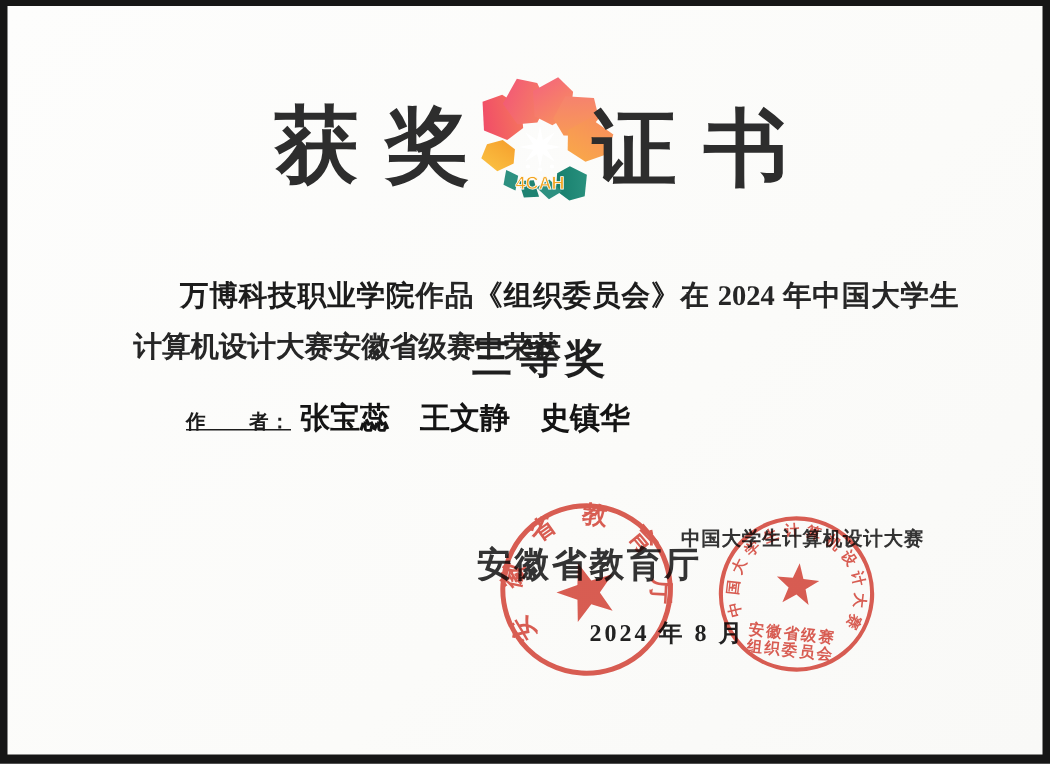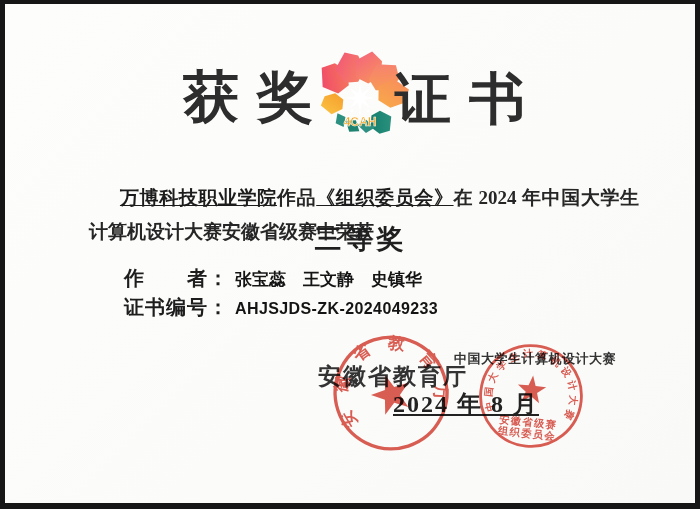--- a/index.html
+++ b/index.html
@@ -23,54 +23,54 @@
     white-space:nowrap;
   }
   #title-left{left:178px;top:56px;}
   #title-right{left:390px;top:58px;}
   .flower{position:absolute;left:299px;top:43px;}
   .body-par{
     position:absolute;left:84px;top:158px;width:550px;
     font-size:19px;line-height:34px;color:#222;
     text-indent:31px;text-align:justify;
   }
-  .seg-bold{font-family:"Liberation Sans", sans-serif;font-weight:700;color:#1c1c1c;text-decoration:underline;}
+  .seg-bold{font-family:"Liberation Sans", sans-serif;font-weight:700;color:#1c1c1c;}
   .seg-kai{font-family:"Liberation Serif", serif;font-weight:700;color:#262626;}
   .award{
     position:absolute;left:0;top:217px;width:100%;
     text-align:center;padding-left:22px;box-sizing:border-box;
     font-family:"Liberation Sans", sans-serif;
     font-weight:700;font-size:27px;letter-spacing:4px;color:#1f1f1f;
   }
   .fields{position:absolute;left:119px;top:261px;}
   .field-row{height:20px;margin-bottom:9px;white-space:nowrap;}
   .field-label{
     font-family:"Liberation Serif", serif;font-weight:600;
-    font-size:20px;letter-spacing:1px;color:#1d1d1d;
+    font-size:13px;letter-spacing:1px;color:#1d1d1d;text-decoration:underline;
   }
   .field-value{
     font-family:"Liberation Sans", sans-serif;font-weight:700;
-    font-size:17px;color:#141414;margin-left:6px;
+    font-size:20px;color:#141414;margin-left:6px;
   }
   .field-value.mono{font-size:16px;letter-spacing:0.4px;}
   .issuer-left{
     position:absolute;left:313px;top:357px;
     font-size:23px;font-weight:600;letter-spacing:2px;color:#333;
     white-space:nowrap;z-index:2;
   }
   .issuer-right{
     position:absolute;left:447px;top:346px;width:166px;
     text-align:center;color:#333;z-index:2;
   }
   .issuer-right .l1{font-size:13px;font-weight:600;letter-spacing:0.5px;}
   .issuer-right .l2{font-size:13px;font-weight:600;letter-spacing:1px;margin-top:5px;}
   .issue-date{
-    position:absolute;left:388px;top:384px;
-    font-size:24px;font-weight:600;letter-spacing:2px;color:#222;
-    white-space:nowrap;z-index:2;text-decoration:underline;
+    position:absolute;left:388px;top:408px;
+    font-size:16px;font-weight:600;letter-spacing:2px;color:#222;
+    white-space:nowrap;z-index:2;
   }
   .seal{position:absolute;opacity:0.88;mix-blend-mode:multiply;z-index:3;}
   #seal-left{left:324px;top:327px;}
   #seal-right{left:470px;top:336px;}
   .seal text, .seal textPath{
     font-family:"Liberation Serif", serif;font-weight:700;
   }
 </style>
 </head>
 <body>
@@ -134,23 +134,20 @@
   <span class="title-word" id="title-right">证书</span>
 
   <p class="body-par"><span class="seg-bold">万博科技职业学院</span><span class="seg-kai">作品</span><span class="seg-bold">《组织委员会》</span><span class="seg-kai">在 2024 年中国大学生计算机设计大赛安徽省级赛中荣获</span></p>
 
   <div class="award">三等奖</div>
 
   <div class="fields">
     <div class="field-row">
       <span class="field-label">作　　者：</span><span class="field-value">张宝蕊　王文静　史镇华</span>
     </div>
-    <div class="field-row">
-      <span class="field-label">证书编号：</span><span class="field-value mono">AHJSJDS-ZK-2024049233</span>
-    </div>
   </div>
 
   <div class="issuer-left">安徽省教育厅</div>
 
   <div class="issuer-right">
     <div class="l1">中国大学生计算机设计大赛</div>
   </div>
 
   <div class="issue-date">2024 年 8 月</div>
 

